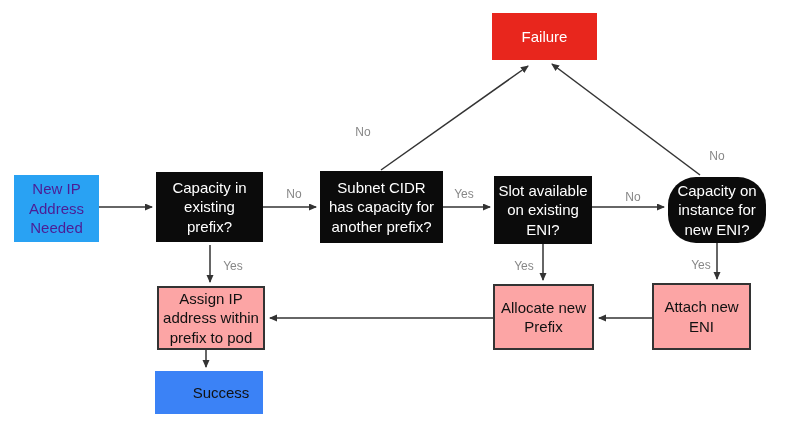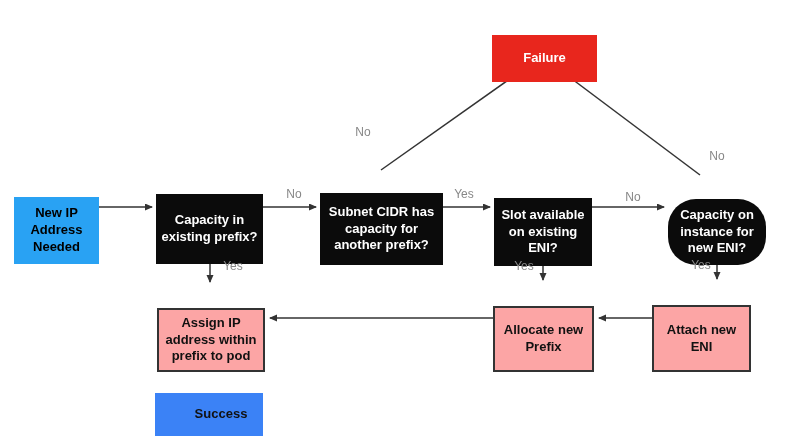--- a/index.html
+++ b/index.html
@@ -16,30 +16,29 @@
     left: 0; top: 0;
     width: 800px; height: 443px;
     pointer-events: none;
   }
   .node {
     position: absolute;
     display: flex;
     align-items: center;
     justify-content: center;
     text-align: center;
-    font-weight: bold;
-    font-size: 13px;
+    font-weight: normal;
+    font-size: 15px;
     line-height: 1.3;
     box-sizing: border-box;
     padding: 2px 4px;
-    margin-top: 22px;
   }
   .node.question { background: #0b0b0b; color: #ffffff; }
   .node.action   { background: #fca5a5; color: #111111; border: 2px solid #333333; }
-  #node-start    { left: 14px;  top: 175px; width: 85px;  height: 67px; background: #29a2f3; color: #000000; }
+  #node-start    { left: 14px;  top: 175px; width: 85px;  height: 67px; background: #29a2f3; color: #4c1d95; }
   #node-q1       { left: 156px; top: 172px; width: 107px; height: 70px; }
   #node-q2       { left: 320px; top: 171px; width: 123px; height: 72px; }
   #node-q3       { left: 494px; top: 176px; width: 98px;  height: 68px; }
   #node-q4       { left: 668px; top: 177px; width: 98px;  height: 66px; border-radius: 28px; }
   #node-failure  { left: 492px; top: 13px;  width: 105px; height: 47px; background: #e8261d; color: #ffffff; }
   #node-assign   { left: 157px; top: 286px; width: 108px; height: 64px; }
   #node-allocate { left: 493px; top: 284px; width: 101px; height: 66px; }
   #node-attach   { left: 652px; top: 283px; width: 99px;  height: 67px; }
   #node-success  { left: 155px; top: 371px; width: 108px; height: 43px; background: #3b82f6; color: #111111; padding-left: 28px; }
   .edge-label {

